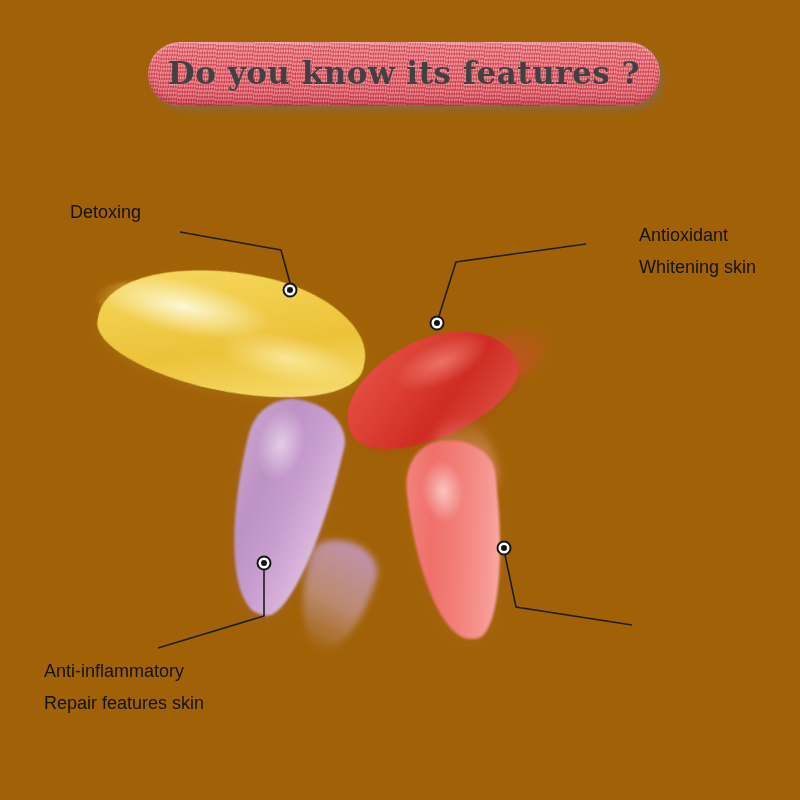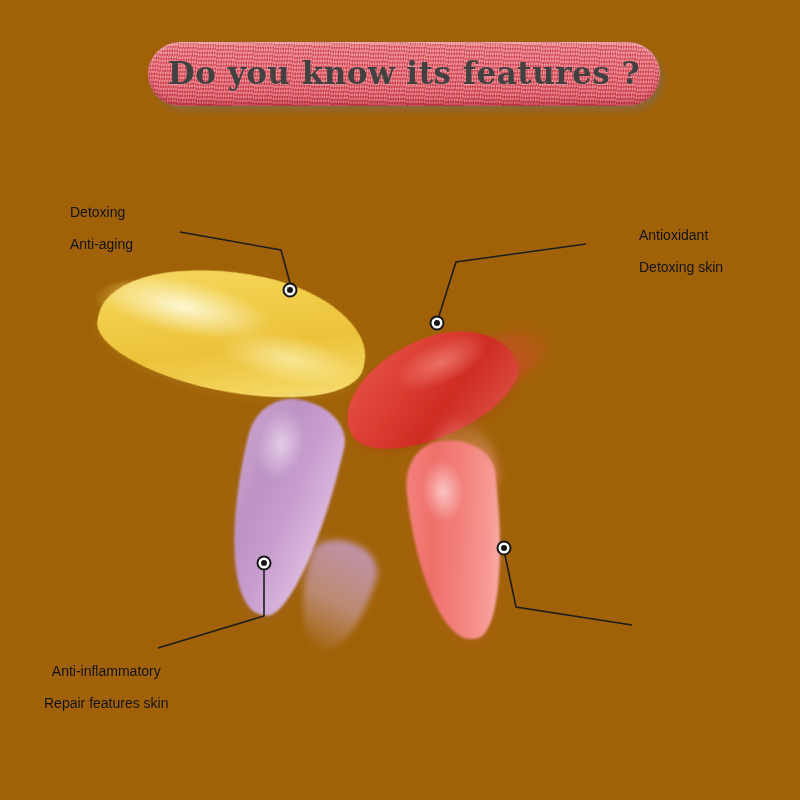--- a/index.html
+++ b/index.html
@@ -169,27 +169,27 @@
     pointer-events: none;
   }
   .leader-line { fill: none; stroke: #1d1d1d; stroke-width: 1.6; }
   .leader-dot-outer { fill: #ffffff; stroke: #141414; stroke-width: 2; }
   .leader-dot-inner { fill: #141414; }
 
   .callout {
     position: absolute;
     color: #121212;
     font-family: "Liberation Sans", sans-serif;
-    font-size: 14px;
+    font-size: 18px;
     line-height: 32px;
     white-space: nowrap;
   }
   #callout-tl { left: 70px; top: 196px; }
   #callout-tr { left: 597px; top: 219px; margin-left: 42px; }
-  #callout-bl { left: 44px; top: 655px; text-align: center; }
+  #callout-bl { left: 44px; top: 655px; }
   #callout-br { left: 548px; top: 623px; }
 </style>
 </head>
 <body>
 
 <div id="page">
 
   <div id="banner-wrap">
     <div id="banner-shadow"></div>
     <div id="banner">
@@ -231,26 +231,25 @@
 
     <path class="leader-line" d="M 505 555 L 516 607 L 632 625"></path>
     <g>
       <circle class="leader-dot-outer" cx="504" cy="548" r="6.5"></circle>
       <circle class="leader-dot-inner" cx="504" cy="548" r="3"></circle>
     </g>
   </svg>
 
   <div class="callout" id="callout-tl">
     <div>Detoxing</div>
-    <div>Anti-aging</div>
   </div>
 
   <div class="callout" id="callout-tr">
     <div>Antioxidant</div>
-    <div>Detoxing skin</div>
+    <div>Whitening skin</div>
   </div>
 
   <div class="callout" id="callout-bl">
     <div>Anti-inflammatory</div>
     <div>Repair features skin</div>
   </div>
 
 
 </div>
 

